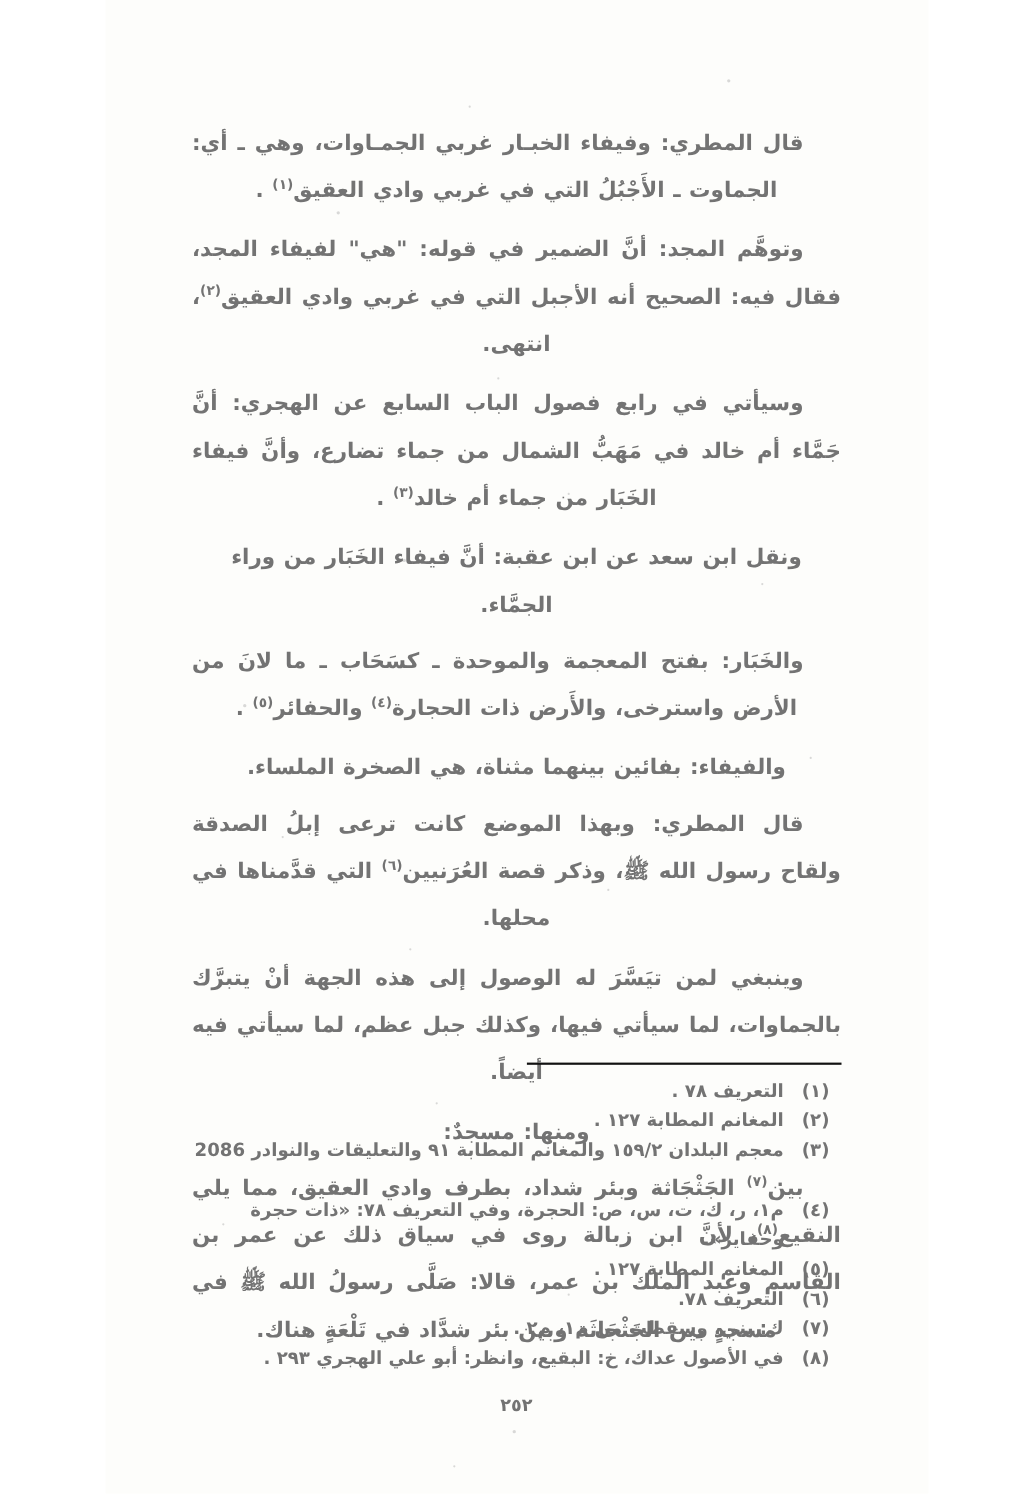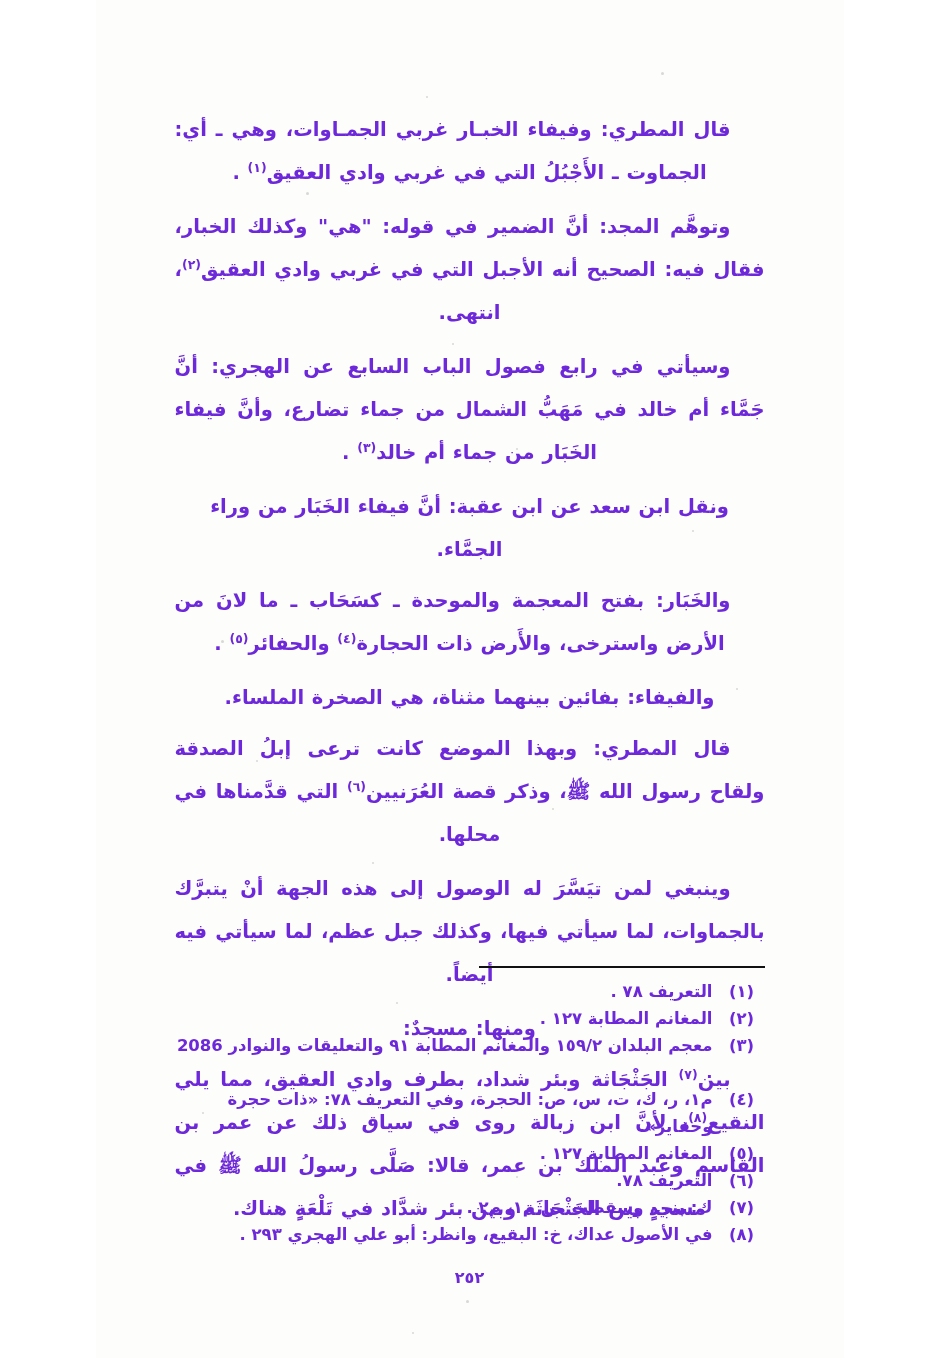--- a/index.html
+++ b/index.html
@@ -11,21 +11,21 @@
   body {
     font-family: "DejaVu Sans", "Liberation Sans", sans-serif;
   }
   .page {
     position: relative;
     width: 748px;
     height: 1358px;
     margin: 0 auto;
     background: #fdfdfb;
     overflow: hidden;
-    color: #6d28d9;
+    color: #737373;
   }
 
   
   .speck {
     position: absolute;
     background: #b9b9b9;
     border-radius: 50%;
     opacity: .55;
   }
 
@@ -130,21 +130,21 @@
   <span class="speck" style="top:1002px;left:300px;  width:2px; height:2px;"></span>
   <span class="speck" style="top:1112px;right:640px; width:2px; height:2px;"></span>
   <span class="speck" style="top:1176px;left:420px;  width:2px; height:2px;"></span>
   <span class="speck" style="top:1300px;left:370px;  width:3px; height:3px;"></span>
   <span class="speck" style="top:1332px;right:430px; width:2px; height:2px;"></span>
 
   <div class="content">
 
     <p class="para"><span>قال المطري: وفيفاء الخبـار غربي الجمـاوات، وهي ـ أي: الجماوت ـ الأَجْبُلُ التي في غربي وادي العقيق</span><sup class="fn">(١)</sup><span> .</span></p>
 
-    <p class="para"><span>وتوهَّم المجد: أنَّ الضمير في قوله: "هي" وكذلك الخبار، فقال فيه: الصحيح أنه الأجبل التي في غربي وادي العقيق</span><sup class="fn">(٢)</sup><span>، انتهى.</span></p>
+    <p class="para"><span>وتوهَّم المجد: أنَّ الضمير في قوله: "هي" لفيفاء المجد، فقال فيه: الصحيح أنه الأجبل التي في غربي وادي العقيق</span><sup class="fn">(٢)</sup><span>، انتهى.</span></p>
 
     <p class="para"><span>وسيأتي في رابع فصول الباب السابع عن الهجري: أنَّ جَمَّاء أم خالد في مَهَبُّ الشمال من جماء تضارع، وأنَّ فيفاء الخَبَار من جماء أم خالد</span><sup class="fn">(٣)</sup><span> .</span></p>
 
     <p class="para center tight"><span>ونقل ابن سعد عن ابن عقبة: أنَّ فيفاء الخَبَار من وراء الجمَّاء.</span></p>
 
     <p class="para"><span>والخَبَار: بفتح المعجمة والموحدة ـ كسَحَاب ـ ما لانَ من الأرض واسترخى، والأَرض ذات الحجارة</span><sup class="fn">(٤)</sup><span> والحفائر</span><sup class="fn">(٥)</sup><span> .</span></p>
 
     <p class="para center tight"><span>والفيفاء: بفائين بينهما مثناة، هي الصخرة الملساء.</span></p>
 
     <p class="para"><span>قال المطري: وبهذا الموضع كانت ترعى إبلُ الصدقة ولقاح رسول الله ﷺ، وذكر قصة العُرَنيين</span><sup class="fn">(٦)</sup><span> التي قدَّمناها في محلها.</span></p>

